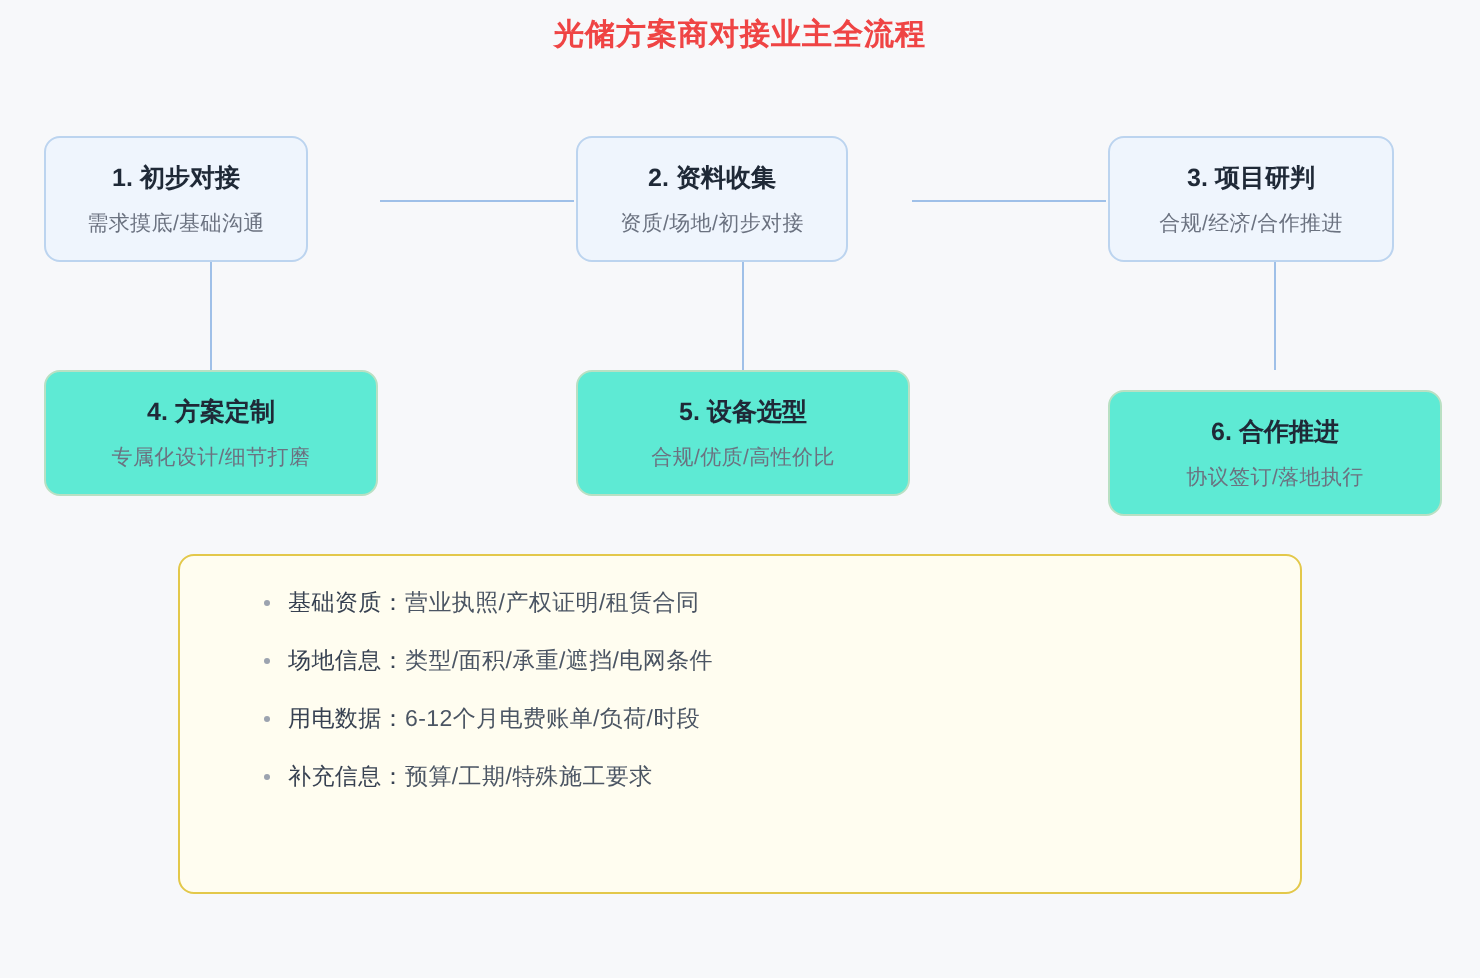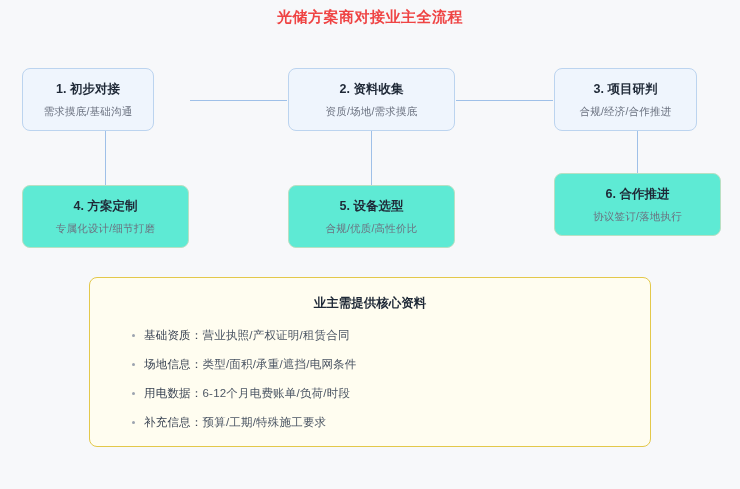--- a/index.html
+++ b/index.html
@@ -127,47 +127,46 @@
 
   <div class="conn conn-v" style="left:105px; top:131px; height:54px;"></div>
   <div class="conn conn-v" style="left:371px; top:131px; height:54px;"></div>
   <div class="conn conn-v" style="left:637px; top:131px; height:54px;"></div>
 
   <div class="box box-blue" style="left:22px; top:68px; width:132px; height:63px;">
     <div class="box-title">1. 初步对接</div>
     <div class="box-sub">需求摸底/基础沟通</div>
   </div>
 
-  <div class="box box-blue" style="left:288px; top:68px; width:167px; height:63px;">
+  <div class="box box-blue" style="left:288px; top:68px; width:136px; height:63px;">
     <div class="box-title">2. 资料收集</div>
-    <div class="box-sub">资质/场地/需求摸底</div>
+    <div class="box-sub">资质/场地/初步对接</div>
   </div>
 
   <div class="box box-blue" style="left:554px; top:68px; width:143px; height:63px;">
     <div class="box-title">3. 项目研判</div>
     <div class="box-sub">合规/经济/合作推进</div>
   </div>
 
   <div class="box box-green" style="left:22px; top:185px; width:167px; height:63px;">
     <div class="box-title">4. 方案定制</div>
     <div class="box-sub">专属化设计/细节打磨</div>
   </div>
 
   <div class="box box-green" style="left:288px; top:185px; width:167px; height:63px;">
     <div class="box-title">5. 设备选型</div>
     <div class="box-sub">合规/优质/高性价比</div>
   </div>
 
-  <div class="box box-green" style="left:554px; top:173px; width:167px; height:63px;">
+  <div class="box box-green" style="left:554px; top:195px; width:167px; height:63px;">
     <div class="box-title">6. 合作推进</div>
     <div class="box-sub">协议签订/落地执行</div>
   </div>
 
   <div class="panel">
-    <div class="panel-title">业主需提供核心资料</div>
     <ul class="panel-list">
       <li>
         <span class="li-label">基础资质：</span><span class="li-value">营业执照/产权证明/租赁合同</span>
       </li>
       <li>
         <span class="li-label">场地信息：</span><span class="li-value">类型/面积/承重/遮挡/电网条件</span>
       </li>
       <li>
         <span class="li-label">用电数据：</span><span class="li-value">6-12个月电费账单/负荷/时段</span>
       </li>

